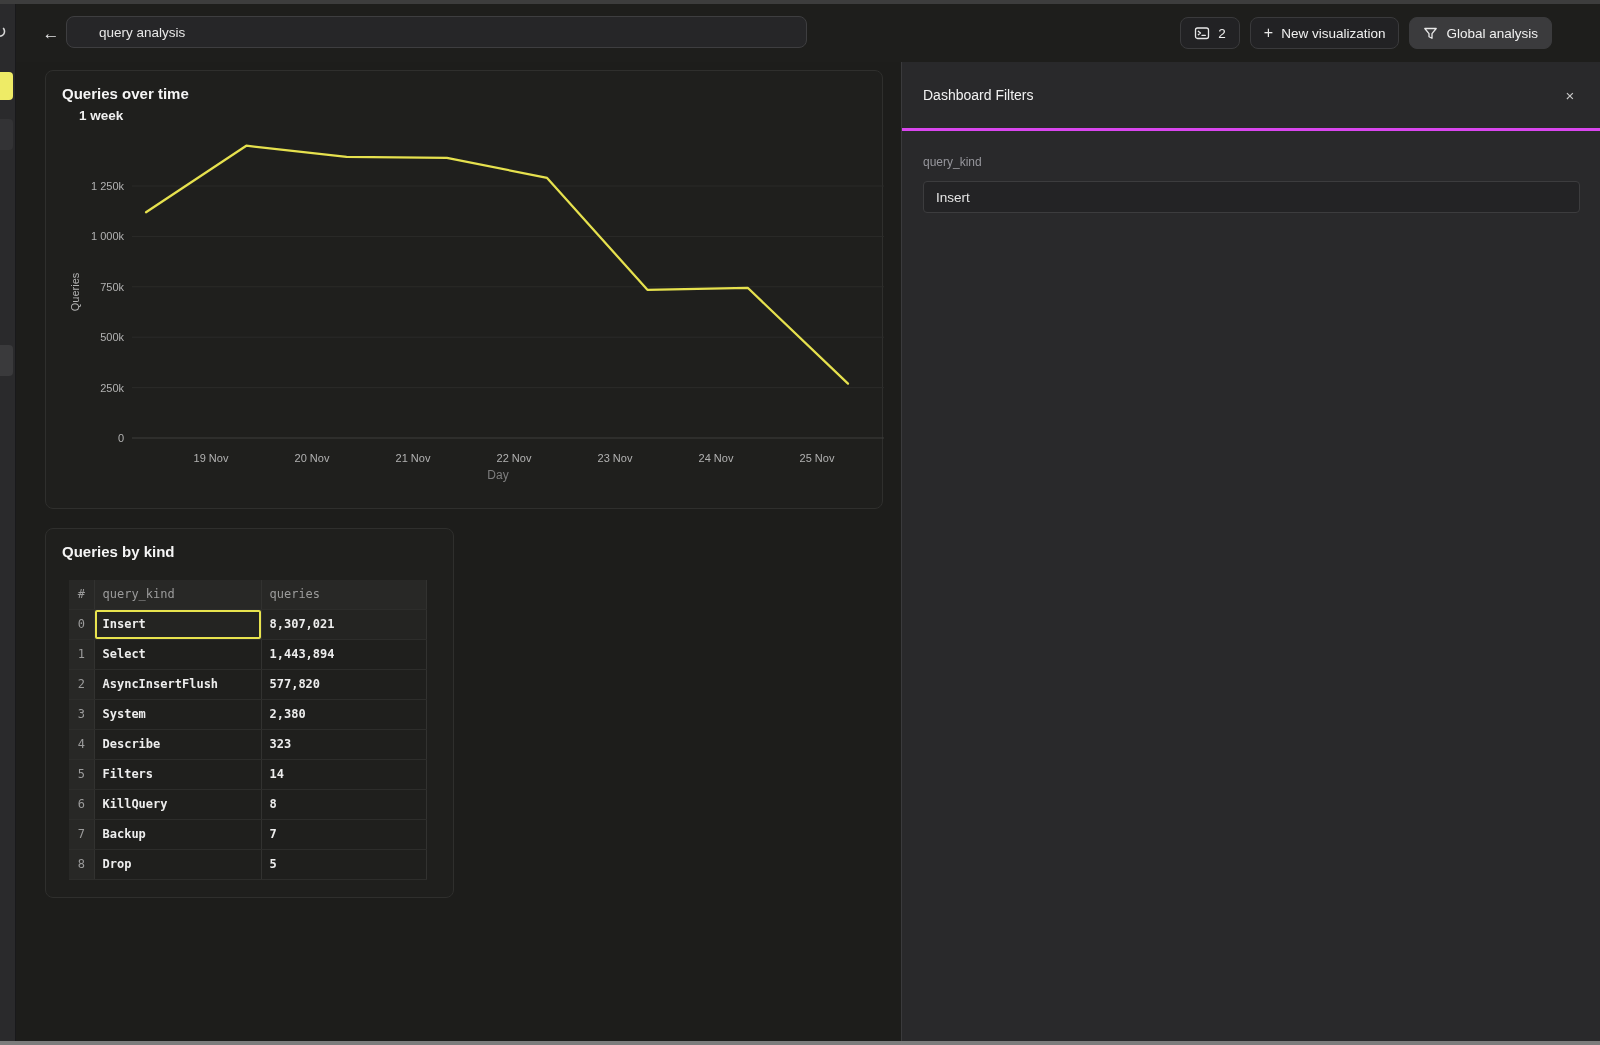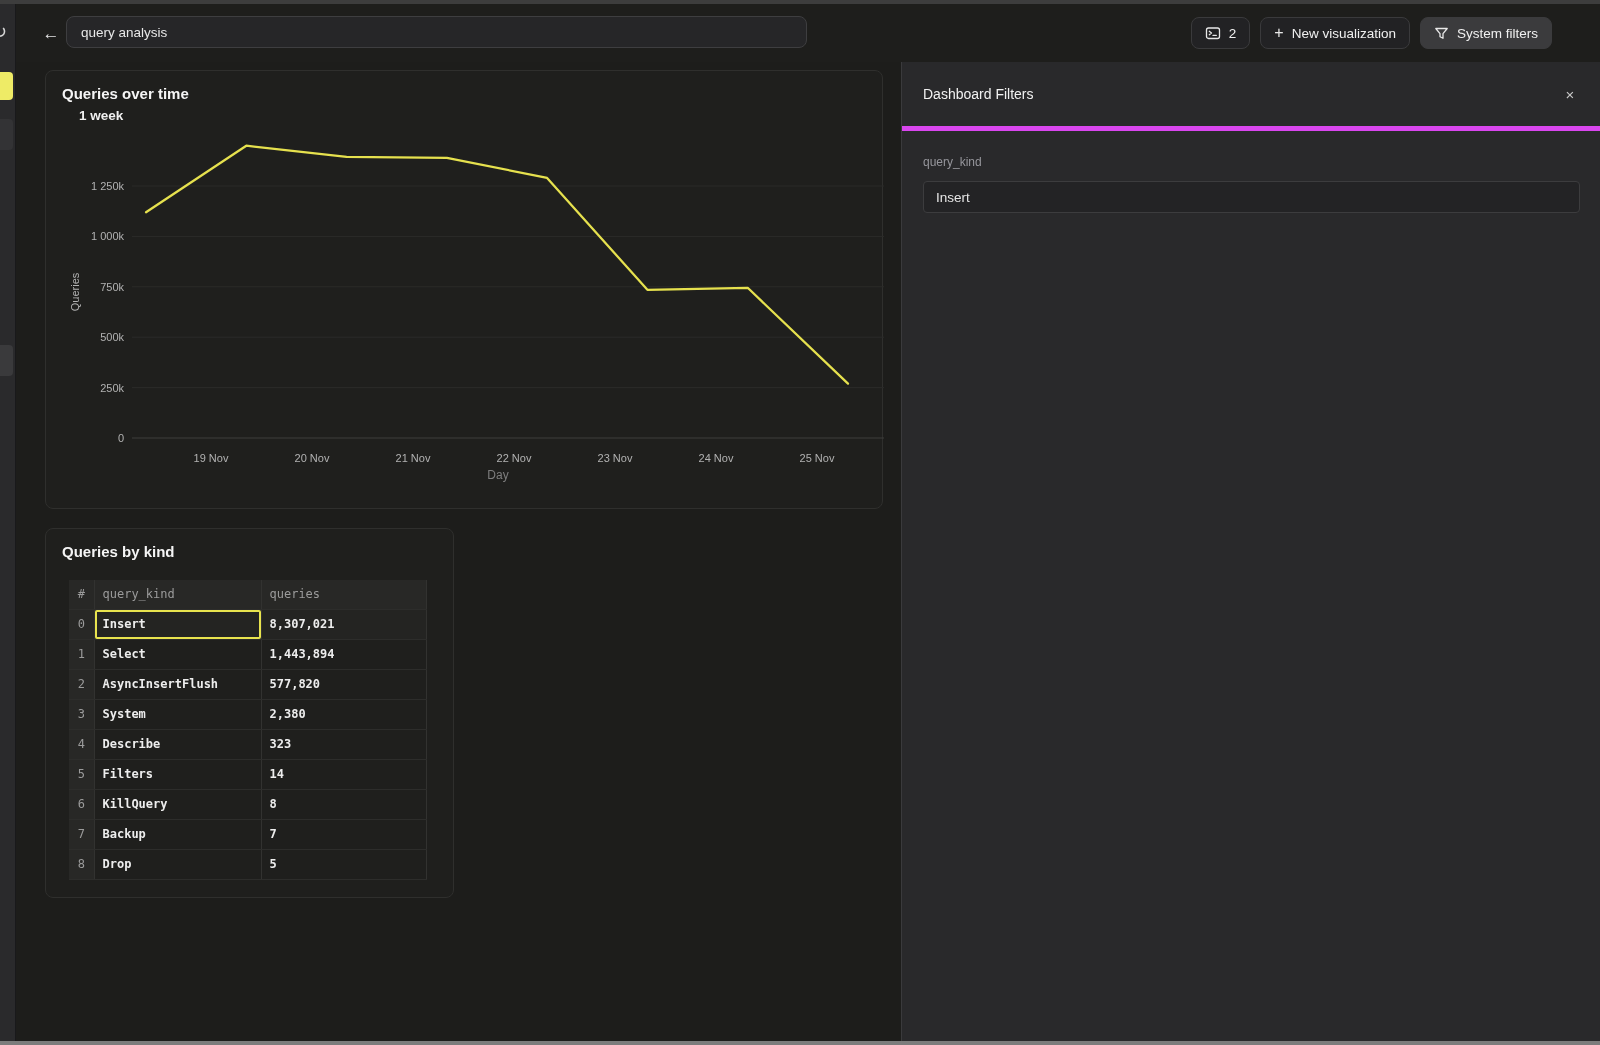--- a/index.html
+++ b/index.html
@@ -21,21 +21,21 @@
   .rail-item.active { top:68px; height:28px; background:#eeeb66; }
   .rail-item.g1 { top:115px; height:31px; background:#333335; }
   .rail-item.g2 { top:341px; height:31px; background:#3a3a3c; }
 
   
   .topbar { position:absolute; left:16px; top:4px; width:1584px; height:58px; background:#1e1e1c; }
   .back-btn { position:absolute; left:22px; top:17px; width:26px; height:26px; font-size:17px; color:#e2e2e2;
               display:flex; align-items:center; justify-content:center; cursor:pointer; }
   .title-input { position:absolute; left:50px; top:12px; width:741px; height:32px; background:#262628;
                  border:1px solid #3e3e40; border-radius:8px; color:#e8e8e8; font-size:13.5px;
-                 padding:0 14px; font-family:"Liberation Sans", sans-serif; outline:none; }
+                 padding:0 32px; font-family:"Liberation Sans", sans-serif; outline:none; }
   .tb-actions { position:absolute; right:48px; top:13px; display:flex; gap:10px; }
   .tb-btn { height:32px; border-radius:8px; border:1px solid #3a3a3c; background:#222224;
             display:flex; align-items:center; gap:8px; padding:0 13px; font-size:13.5px; font-weight:500;
             color:#f0f0f0; cursor:pointer; white-space:nowrap; }
   .tb-btn.filled { background:#3b3b3d; border-color:#3b3b3d; }
   .tb-btn svg { display:block; }
   .plus-glyph { font-size:16px; font-weight:400; color:#e8e8e8; line-height:1; }
 
   
   .card { position:absolute; background:#1f1f1d; border:1px solid #2f2f2d; border-radius:8px; }
@@ -55,21 +55,21 @@
   .qtable td { height:30px; color:#ededed; font-weight:700; padding:0 8px; }
   .qtable td.idx { background:#282826; color:#9b9b9b; font-weight:400; }
   .qtable td.kind { width:167px; min-width:167px; }
   .qtable td.num  { width:165px; min-width:165px; }
   .qtable tr.sel td:not(.idx) { background:#242422; }
   .qtable td.cell-highlight { box-shadow:inset 0 0 0 2px #e8e34e; border-radius:2px; }
 
   
   .right-panel { position:absolute; left:901px; top:62px; width:699px; height:979px;
                  background:#29292b; border-left:1px solid #3a3a3c; }
-  .panel-header { height:69px; border-bottom:5px solid #d946ef; display:flex; align-items:center;
+  .panel-header { height:69px; border-bottom:3px solid #d946ef; display:flex; align-items:center;
                   justify-content:space-between; padding:0 21px; }
   .panel-title { font-size:14px; font-weight:500; color:#f2f2f2; }
   .panel-close { font-size:15px; color:#c8c8c8; cursor:pointer; width:18px; height:18px;
                  display:flex; align-items:center; justify-content:center; }
   .field-label { margin:24px 21px 0; font-size:12px; color:#96969c; }
   .field-input { display:block; margin:12px 21px 0; width:657px; height:32px; background:#232325;
                  border:1px solid #3c3c3e; border-radius:4px; color:#e6e6e6; font-size:13.5px;
                  padding:0 12px; font-family:"Liberation Sans", sans-serif; outline:none; }
 </style>
 </head>
@@ -101,21 +101,21 @@
     <button class="tb-btn">
       <span class="plus-glyph">+</span>
       <span>New visualization</span>
     </button>
     <button class="tb-btn filled">
       <span>
         <svg width="15" height="15" viewBox="0 0 15 15" fill="none">
           <path d="M1.8 2.5 H13.2 L9 7.6 V12.3 L6 10.7 V7.6 Z" stroke="#e8e8e8" stroke-width="1.3" stroke-linejoin="round"></path>
         </svg>
       </span>
-      <span>System filters</span>
+      <span>Global analysis</span>
     </button>
   </div>
 </div>
 
 <div class="card" id="chart-card">
   <div class="card-title">Queries over time</div>
   <div class="card-subtitle">1 week</div>
   <svg id="chart-svg" width="838" height="439" viewBox="0 0 838 439">
       <line x1="86" y1="367" x2="858" y2="367" stroke="#3e3e3c" stroke-width="1"></line>
       <text x="78" y="371" text-anchor="end" fill="#b2b2b2" font-size="11">0</text>

